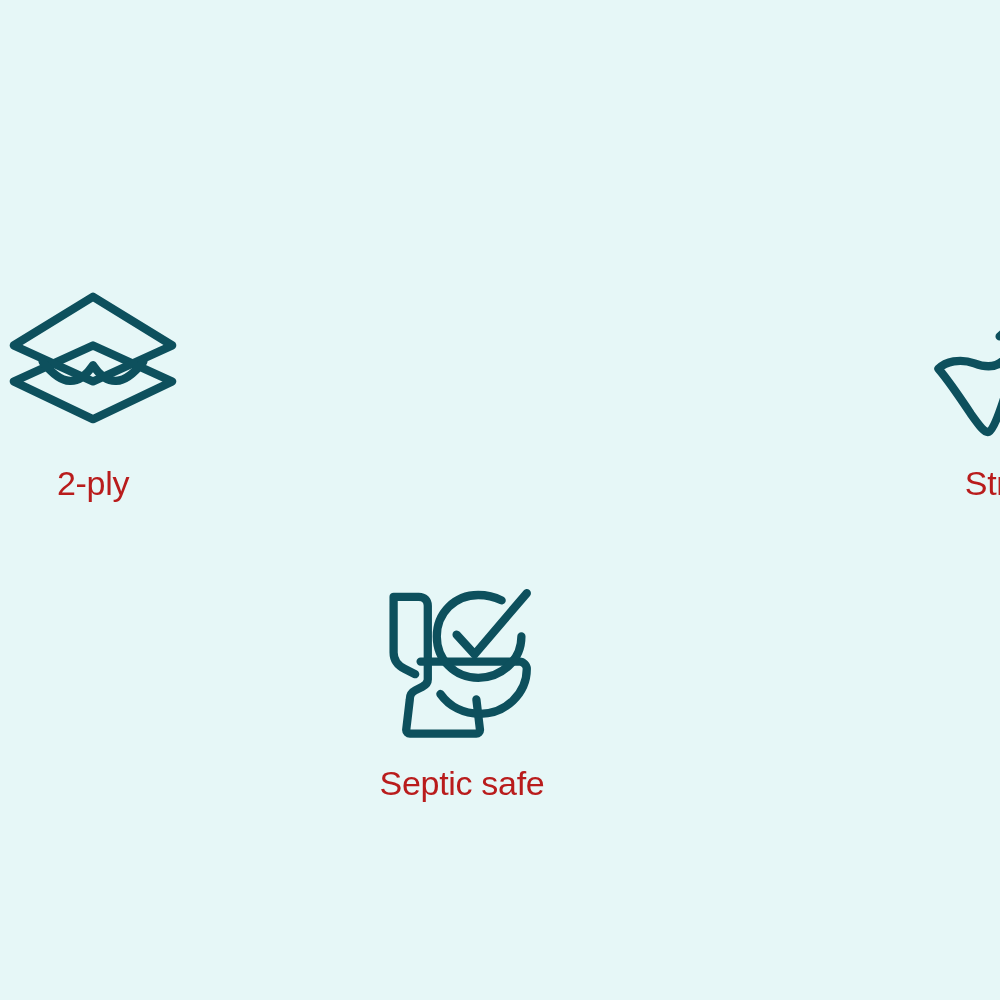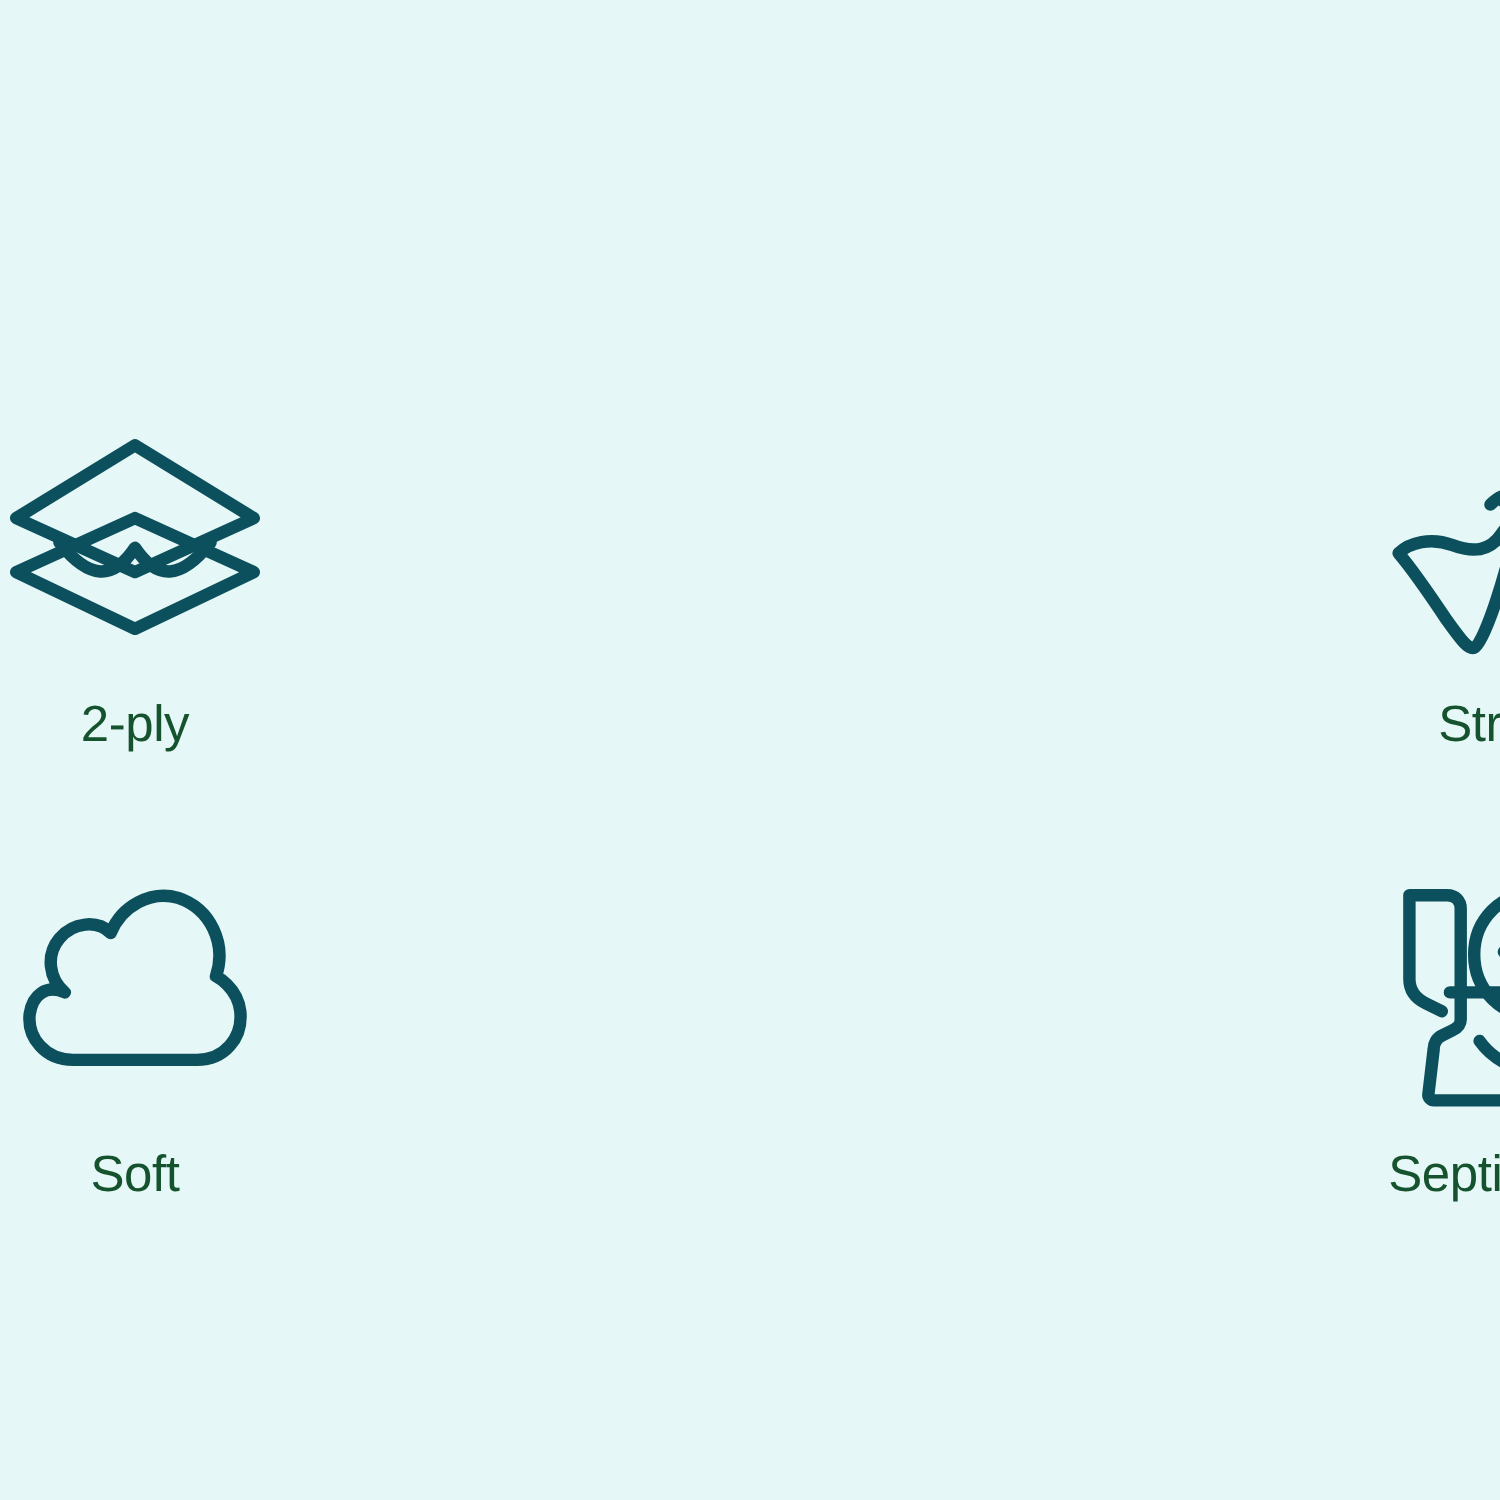--- a/index.html
+++ b/index.html
@@ -88,21 +88,21 @@
     display: block;
     width: 180px;
     height: 180px;
   }
   .feature-label {
     margin-top: 16px;
     font-family: "Liberation Sans", sans-serif;
     font-weight: 400;
     font-size: 34px;
     letter-spacing: -0.3px;
-    color: #14532d;
+    color: #b91c1c;
     white-space: nowrap;
     text-align: right;
   }
 </style>
 </head>
 <body>
 
 <div class="page">
 
 
@@ -140,37 +140,20 @@
                    C34 92 31 88 26 81
                    C20 72 14 63 8 56 Z"></path>
 
           <path d="M72 48 C78 58 86 66 86 75 C86 83 80 89 72 89
                    C64 89 58 83 58 75 C58 66 66 58 72 48 Z"></path>
         </svg>
       </div>
       <div class="feature-label">Strong</div>
     </div>
 
-    <div class="feature col-left">
-      <div class="icon-wrap">
-        <svg viewBox="0 0 100 100" fill="none" stroke="#0d505d" stroke-width="4.6" stroke-linecap="round" stroke-linejoin="round">
-          <path d="M24 52
-                   C18 47 17 38 22 32
-                   C27 26 36 25 41 30
-                   C45 20 56 14 66 17
-                   C78 21 84 34 80 46
-                   C80 46 88 50 89 59
-                   C90 69 83 77 73 77
-                   L27 77
-                   C17 77 10 69 11 60
-                   C12 53 17 49 24 52 Z"></path>
-        </svg>
-      </div>
-      <div class="feature-label">Soft</div>
-    </div>
 
     <div class="feature col-right">
       <div class="icon-wrap">
         <svg viewBox="0 0 100 100" fill="none" stroke="#0d505d" stroke-width="4.6" stroke-linecap="round" stroke-linejoin="round">
 
           <path d="M12 16 L26 16 C29 16 31 18 31 21 L31 50
                    L31 62 C31 64 30 65 28 66
                    L24 68 C22 69 21 71 21 73
                    L19 90 C19 91 20 92 21 92
                    L58 92 C59 92 60 91 60 90

